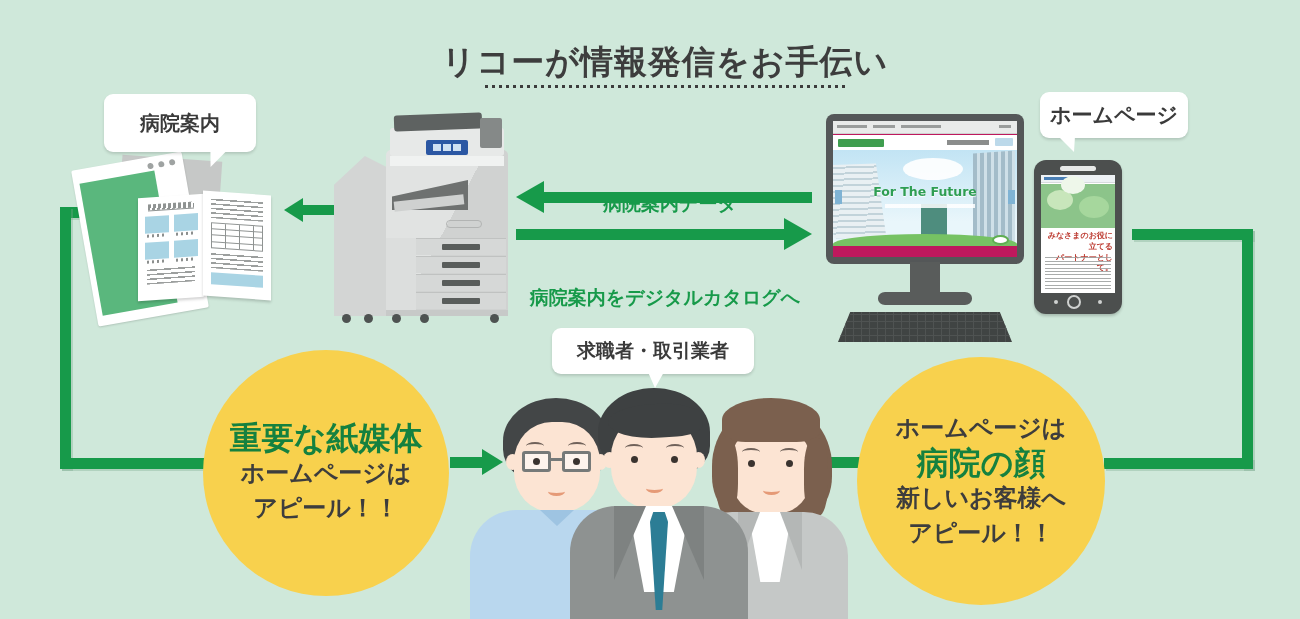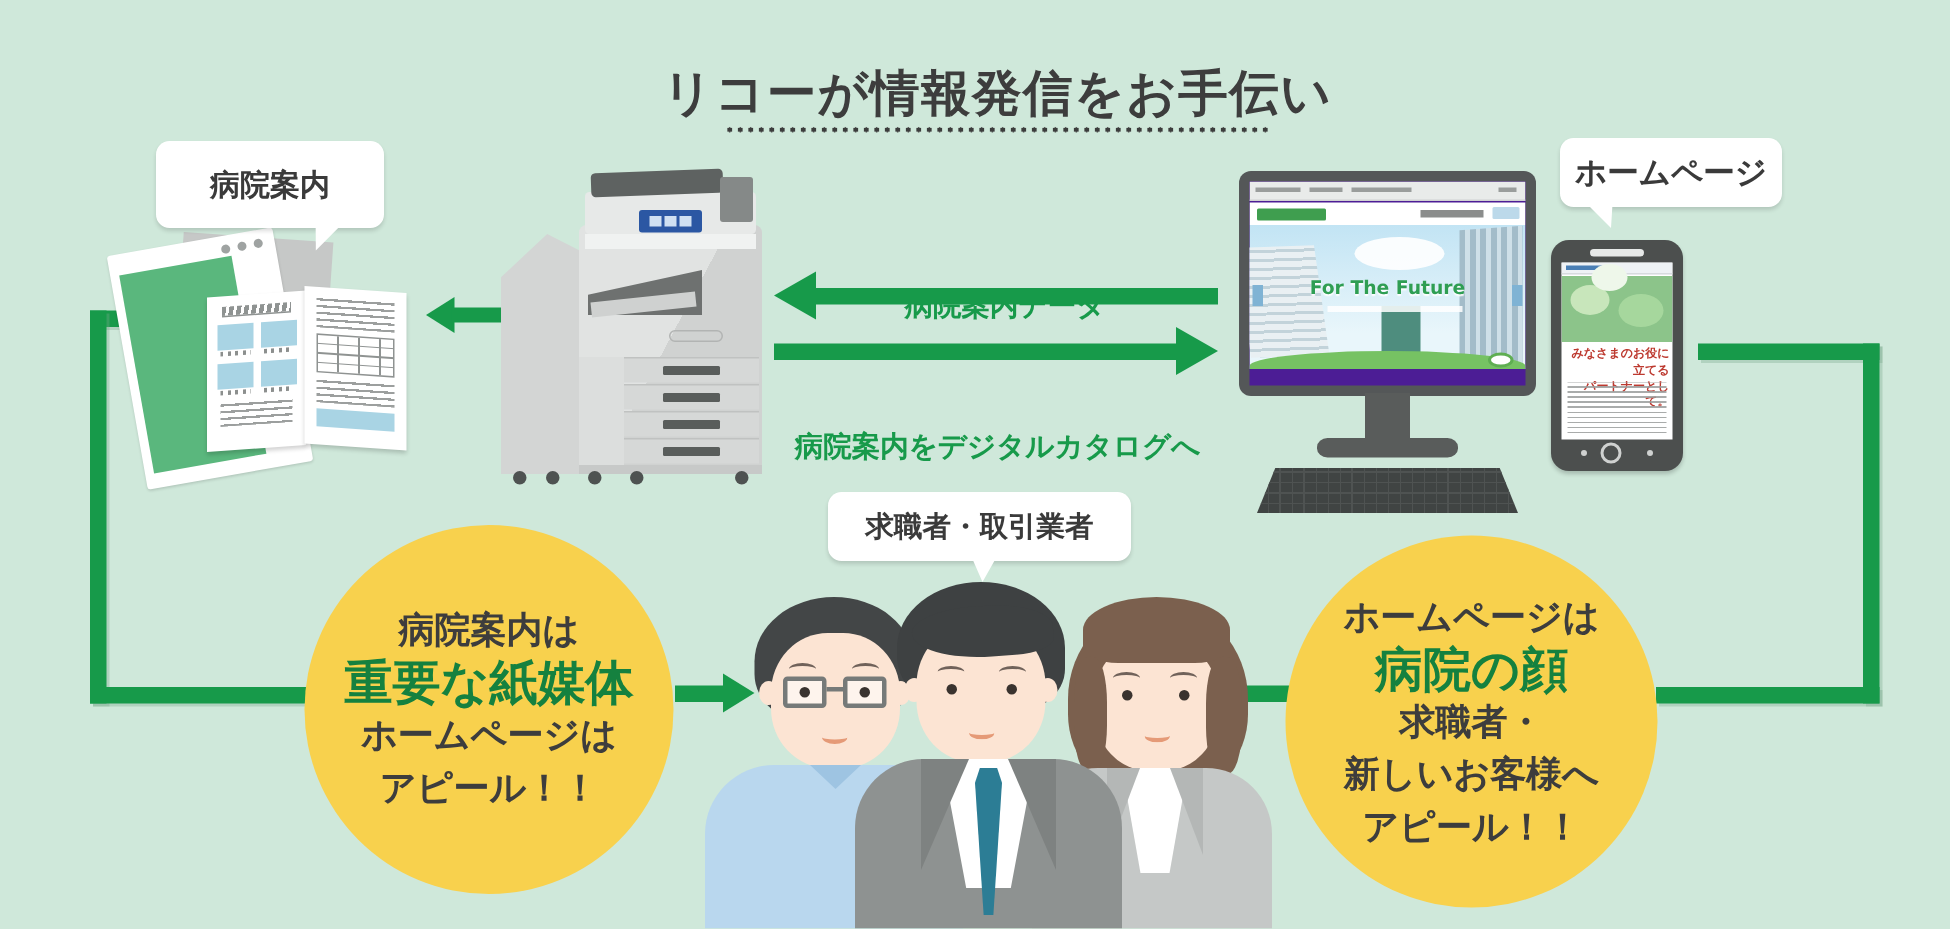--- a/index.html
+++ b/index.html
@@ -82,21 +82,21 @@
   .pr-drawers .drawer{height:17px;background:#d6d8d7;border-top:1px solid #c0c2c1;display:flex;align-items:center;justify-content:center;}
   .pr-drawers .drawer i{width:38px;height:6px;background:#595d5b;border-radius:1px;}
   .pr-base{left:56px;top:202px;width:122px;height:6px;background:#c7c9c8;}
   .printer .foot{width:9px;height:9px;border-radius:50%;background:#4e5251;top:206px;}
 
   
   .monitor{left:826px;top:114px;width:200px;height:232px;z-index:3;}
   .monitor>div{position:absolute;}
   .mn-frame{left:0;top:0;width:198px;height:150px;background:#54575
 8;border-radius:8px;background:#545758;}
-  .mn-screen{left:7px;top:7px;width:184px;height:136px;background:#4c1d95;overflow:hidden;}
+  .mn-screen{left:7px;top:7px;width:184px;height:136px;background:#be185d;overflow:hidden;}
   .mn-chrome{position:absolute;left:0;top:0;width:100%;height:13px;background:#e9ebea;border-bottom:1px solid #d0d2d1;}
   .mn-chrome i{position:absolute;top:4px;height:3px;background:#9a9d9c;}
   .mn-header{position:absolute;left:0;top:14px;width:100%;height:15px;background:#fff;}
   .mn-logo{position:absolute;left:5px;top:4px;width:46px;height:8px;background:#3f9e4f;border-radius:1px;}
   .mn-tel{position:absolute;right:28px;top:5px;width:42px;height:5px;background:#8b8d8c;}
   .mn-telbtn{position:absolute;right:4px;top:3px;width:18px;height:8px;background:#bcd9ea;border-radius:1px;}
   .mn-hero{position:absolute;left:0;top:29px;width:100%;height:96px;background:linear-gradient(#c2e4f4,#e9f6fb 75%);}
   .mn-cloud{position:absolute;left:70px;top:8px;width:60px;height:22px;background:#fff;border-radius:50%;opacity:.9;}
   .mn-bldg-l{position:absolute;left:-4px;top:14px;width:52px;height:74px;background:repeating-linear-gradient(0deg,#e9f0f3 0 4px,#c2d3da 4px 6px);transform:rotate(-8deg) skewY(6deg);}
   .mn-bldg-r{position:absolute;right:2px;top:2px;width:42px;height:92px;background:repeating-linear-gradient(90deg,#a3bcc9 0 4px,#cfe0e8 4px 7px);transform:skewY(-4deg);}
@@ -295,30 +295,28 @@
         <span style="position:static;display:block;">パートナーとして。</span>
       </div>
       <div class="ph-text"></div>
     </div>
     <div class="ph-home"></div>
     <div class="ph-dot" style="left:20px;"></div>
     <div class="ph-dot" style="left:64px;"></div>
   </div>
 
   <div class="abs ycircle circle-left">
-    <div class="ln">病院案内は</div>
     <div class="ln green">重要な紙媒体</div>
     <div class="ln">ホームページは</div>
     <div class="ln">アピール！！</div>
   </div>
 
   <div class="abs ycircle circle-right">
     <div class="ln">ホームページは</div>
     <div class="ln green">病院の顔</div>
-    <div class="ln">求職者・</div>
     <div class="ln">新しいお客様へ</div>
     <div class="ln">アピール！！</div>
   </div>
 
   <div class="abs shaft" style="left:450px;top:457px;width:34px;height:11px;"></div>
   <div class="abs tri tri-right sm" style="left:482px;top:449px;"></div>
   <div class="abs tri tri-left sm" style="left:806px;top:450px;"></div>
   <div class="abs shaft" style="left:824px;top:457px;width:36px;height:11px;"></div>
 
   <div class="abs bubble bubble-audience">

